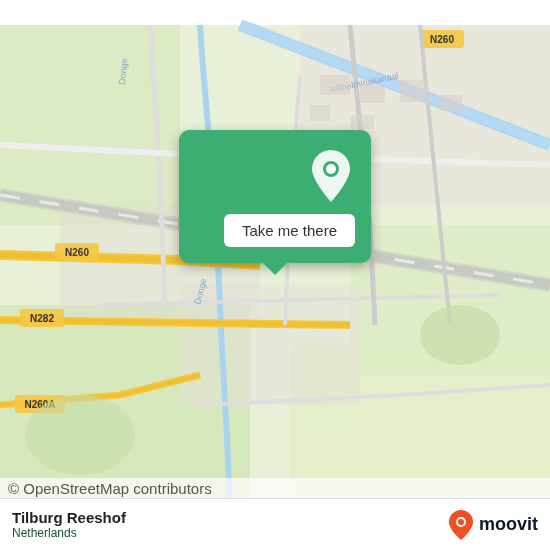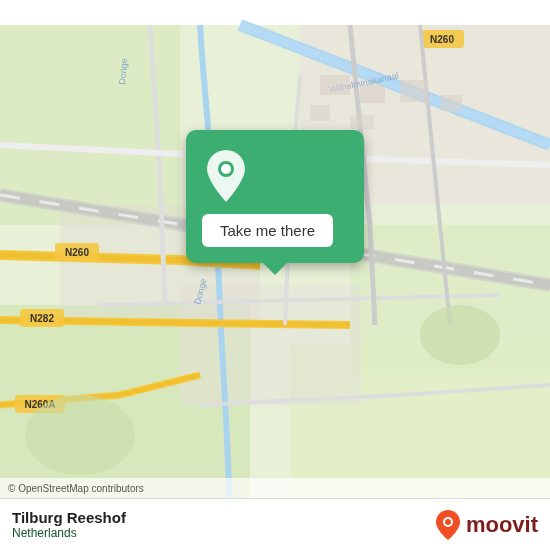--- a/index.html
+++ b/index.html
@@ -50,56 +50,56 @@
       color: #14532d;
     }
 
     #moovit-logo {
       display: flex;
       align-items: center;
       gap: 4px;
     }
 
     #moovit-logo .logo-text {
-      font-size: 22px;
+      font-size: 18px;
       font-weight: bold;
-      color: #7f1d1d;
+      color: #0f172a;
     }
 
     #copyright-bar {
       position: absolute;
       bottom: 52px;
       left: 0;
       right: 0;
       height: 20px;
       background: rgba(255,255,255,0.7);
       display: flex;
       align-items: center;
       padding: 0 8px;
       z-index: 9;
     }
 
     #copyright-text {
-      font-size: 10px;
+      font-size: 15px;
       color: #555;
     }
 
     
     #popup-card {
       position: absolute;
       top: 130px;
       left: 50%;
       transform: translateX(-50%);
-      width: 178px;
+      width: 192px;
       background: #3dae72;
       border-radius: 10px;
       padding: 18px 16px 16px;
       display: flex;
       flex-direction: column;
-      align-items: flex-start;
+      align-items: flex-end;
       z-index: 20;
       box-shadow: 0 4px 12px rgba(0,0,0,0.3);
     }
 
     #popup-card::after {
       content: '';
       position: absolute;
       bottom: -12px;
       left: 50%;
       transform: translateX(-50%);

